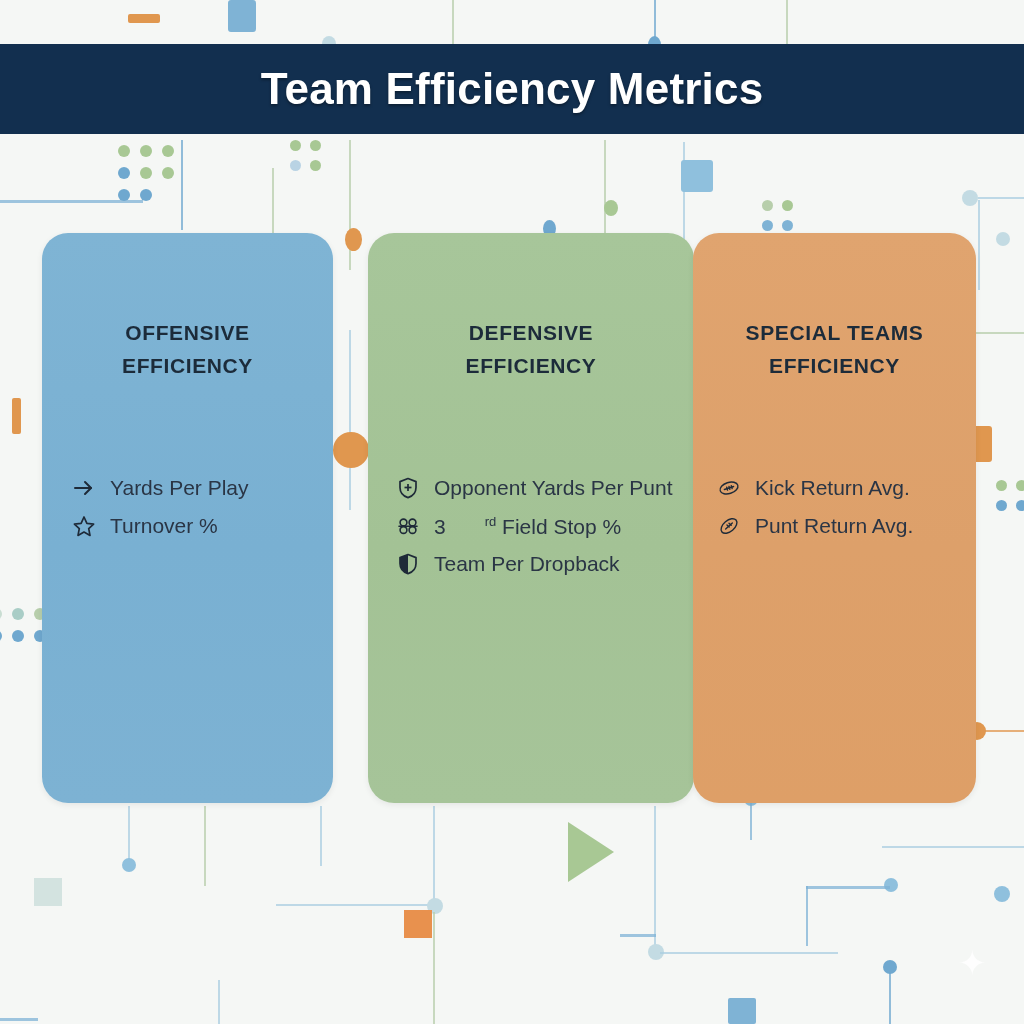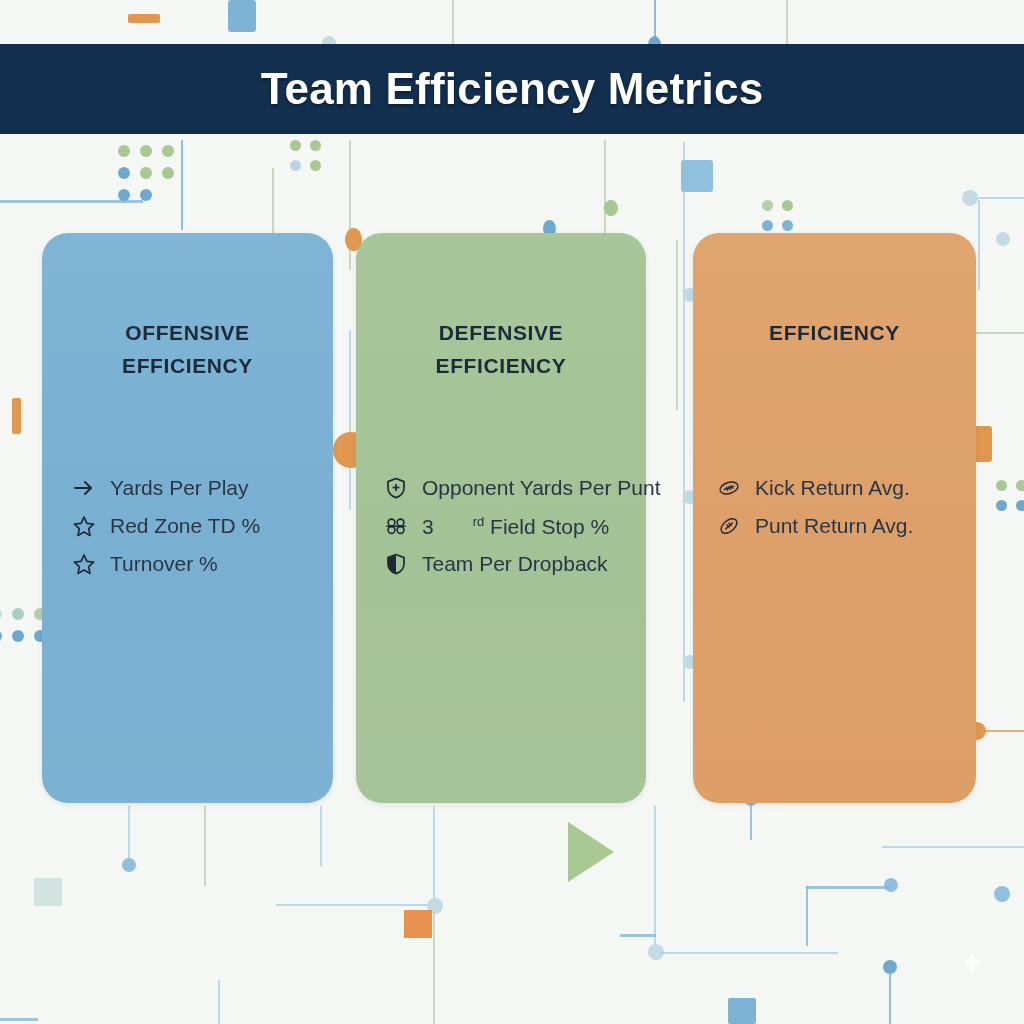--- a/index.html
+++ b/index.html
@@ -195,34 +195,26 @@
           </svg>
         </span>
         <span class="mt">Yards Per Play</span>
       </div>
       <div class="metric">
         <span class="mi">
           <svg width="24" height="24" viewBox="0 0 24 24" fill="none" stroke="#1e2a38" stroke-width="1.7" stroke-linejoin="round">
             <polygon points="12,3 14.9,9.3 21.6,10.1 16.7,14.7 18,21.4 12,18.1 6,21.4 7.3,14.7 2.4,10.1 9.1,9.3"></polygon>
           </svg>
         </span>
-        <span class="mt">Red Zone TD %</span>
-      </div>
-      <div class="metric">
-        <span class="mi">
-          <svg width="24" height="24" viewBox="0 0 24 24" fill="none" stroke="#1e2a38" stroke-width="1.7" stroke-linejoin="round">
-            <polygon points="12,3 14.9,9.3 21.6,10.1 16.7,14.7 18,21.4 12,18.1 6,21.4 7.3,14.7 2.4,10.1 9.1,9.3"></polygon>
-          </svg>
-        </span>
         <span class="mt">Turnover %</span>
       </div>
     </div>
   </div>
 
-  <div class="card" style="left:356px;width:290px;background:linear-gradient(180deg,#a7c69a 0%,#a3c295 55%,#a6c499 100%);">
+  <div class="card" style="left:368px;width:290px;background:linear-gradient(180deg,#a7c69a 0%,#a3c295 55%,#a6c499 100%);padding-left:36px;">
     <div class="card-title">
       <div>DEFENSIVE</div>
       <div>EFFICIENCY</div>
     </div>
     <div class="metric-list" style="padding-left:28px;">
       <div class="metric">
         <span class="mi">
           <svg width="24" height="24" viewBox="0 0 24 24" fill="none" stroke="#1e2a38" stroke-width="1.7" stroke-linejoin="round">
             <path d="M12 2.5 L20 5.6 V11.5 C20 16.4 16.6 20.2 12 21.6 C7.4 20.2 4 16.4 4 11.5 V5.6 Z"></path>
             <line x1="12" y1="8" x2="12" y2="15"></line>
@@ -250,20 +242,21 @@
             <path d="M12 2.5 L4 5.6 V11.5 C4 16.4 7.4 20.2 12 21.6 Z" fill="#1e2a38" stroke="none"></path>
           </svg>
         </span>
         <span class="mt">Team Per Dropback</span>
       </div>
     </div>
   </div>
 
   <div class="card" style="left:693px;width:283px;background:linear-gradient(180deg,#e0a46f 0%,#dda06a 55%,#de9f67 100%);">
     <div class="card-title">
+      <div>SPECIAL TEAMS</div>
       <div>EFFICIENCY</div>
     </div>
     <div class="metric-list" style="padding-left:24px;">
       <div class="metric">
         <span class="mi">
           <svg width="26" height="24" viewBox="0 0 26 24" fill="none" stroke="#1e2a38" stroke-width="1.5" stroke-linecap="round">
             <ellipse cx="13" cy="12" rx="10" ry="6" transform="rotate(-18 13 12)"></ellipse>
             <line x1="8" y1="13.6" x2="18" y2="10.4"></line>
             <line x1="10.5" y1="11.2" x2="11.4" y2="14.3"></line>
             <line x1="13" y1="10.4" x2="13.9" y2="13.5"></line>

